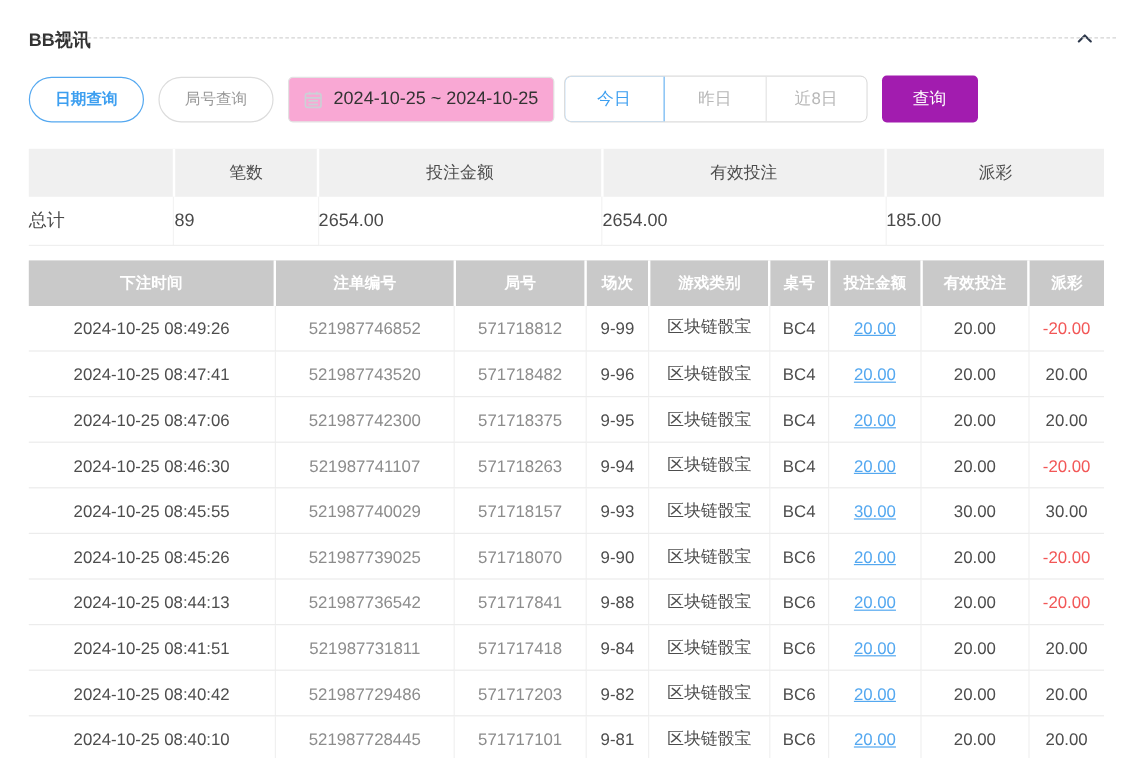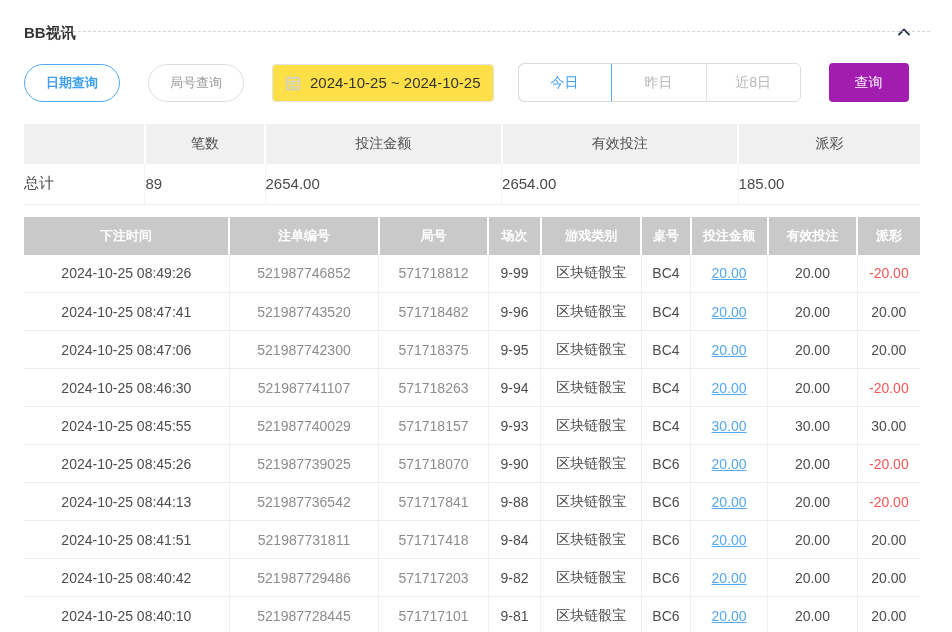--- a/index.html
+++ b/index.html
@@ -7,34 +7,34 @@
     font-family:"Liberation Sans","DejaVu Sans",sans-serif; }
   .page { position:relative; width:952px; height:632px; background:#fff; }
   .dotted-top { position:absolute; top:7px; left:28px; right:22px;
     border-top:1px dashed #d4d4d4; }
 
   .section-header { display:flex; justify-content:space-between; align-items:flex-start;
     margin:24px 40px 12px 24px; }
   .section-title { font-size:15px; font-weight:bold; color:#333; }
   .chevron { width:16px; height:16px; cursor:pointer; }
 
-  .filter-row { display:flex; align-items:center; margin:20px 0 0 24px;gap:16px; }
+  .filter-row { display:flex; align-items:center; margin:20px 0 0 24px; }
   .pill-btn { height:38px; padding:0 21px; border-radius:19px; background:#fff;
     font-size:13px; display:flex; align-items:center; cursor:pointer; }
   .pill-btn.active { border:1px solid #54a8f0; color:#3d9ff0; font-weight:bold; }
   .pill-btn.inactive { border:1px solid #dcdcdc; color:#999; margin-left:12px;text-align:center; }
 
   .date-input { height:38px; margin-left:12px; padding:0 12px; border:1px solid #e2e2e2;
-    border-radius:4px; display:flex; align-items:center; background:#fde047; cursor:pointer; }
+    border-radius:4px; display:flex; align-items:center; background:#f9a8d4; cursor:pointer; }
   .date-input svg { flex:0 0 auto; }
   .date-text { font-size:15px; color:#333; margin-left:9px; white-space:nowrap; }
 
   .segmented { display:flex; height:39px; margin-left:8px; border:1px solid #dcdcdc;
     border-radius:6px; overflow:hidden; }
-  .segment { width:94px; display:flex; align-items:center; justify-content:center;
+  .segment { width:84px; display:flex; align-items:center; justify-content:center;
     font-size:14px; color:#b8b8b8; cursor:pointer; background:#fff; }
   .segment.active { border:1px solid #54a8f0; border-radius:6px 0 0 6px;
     color:#3d9ff0; margin:-1px 0 -1px -1px; height:39px; }
   .segment + .segment.divided { border-left:1px solid #e4e4e4; }
 
   .search-btn { width:80px; height:39px; margin-left:12px; border:none; border-radius:4px;
     background:#a21caf; color:#fff; font-size:14px; cursor:pointer;
     font-family:inherit; }
 
   table { border-collapse:collapse; table-layout:fixed; width:896px; margin-left:24px; }

